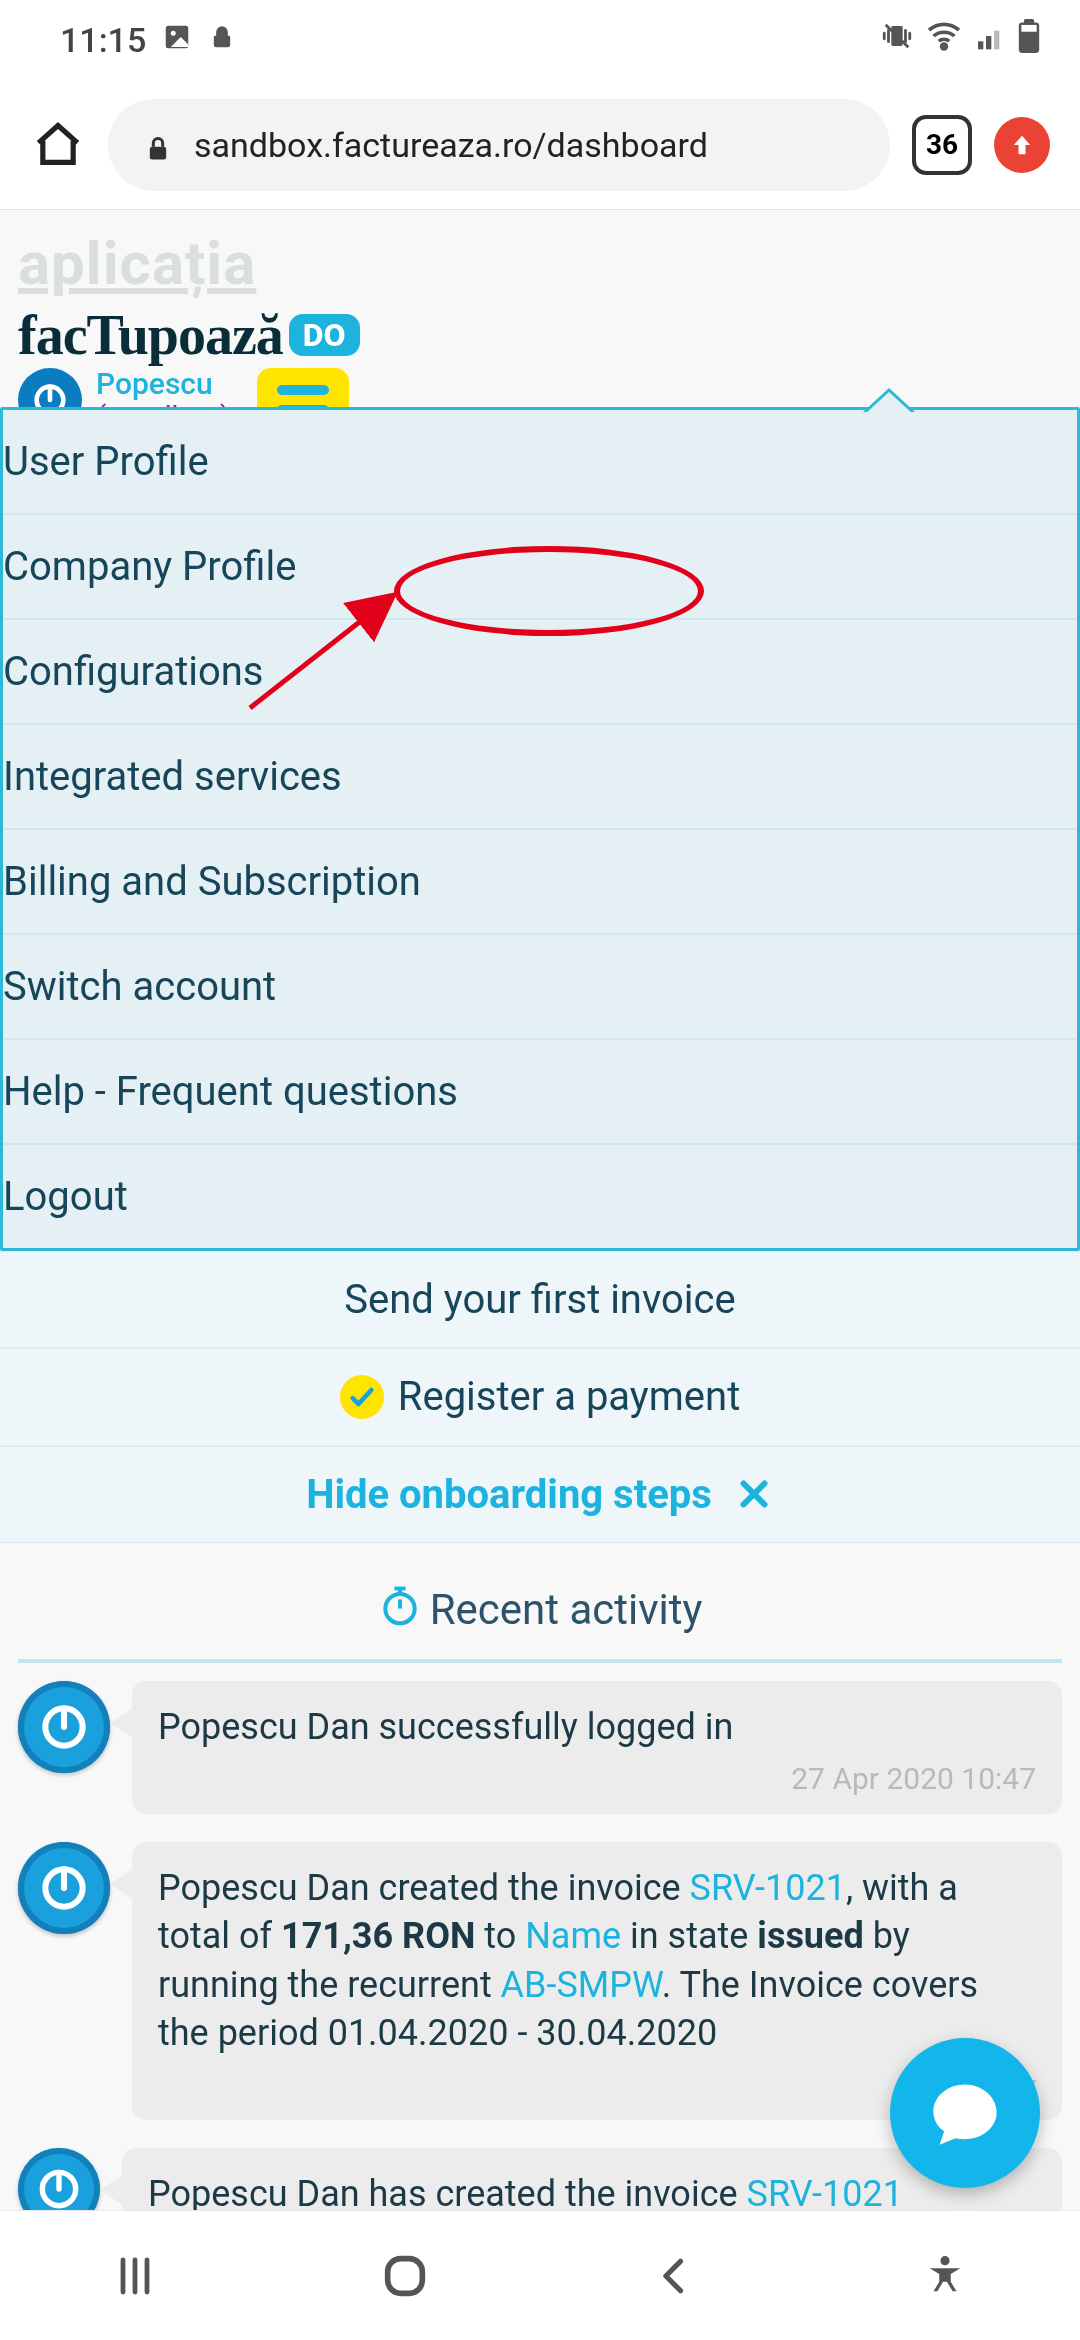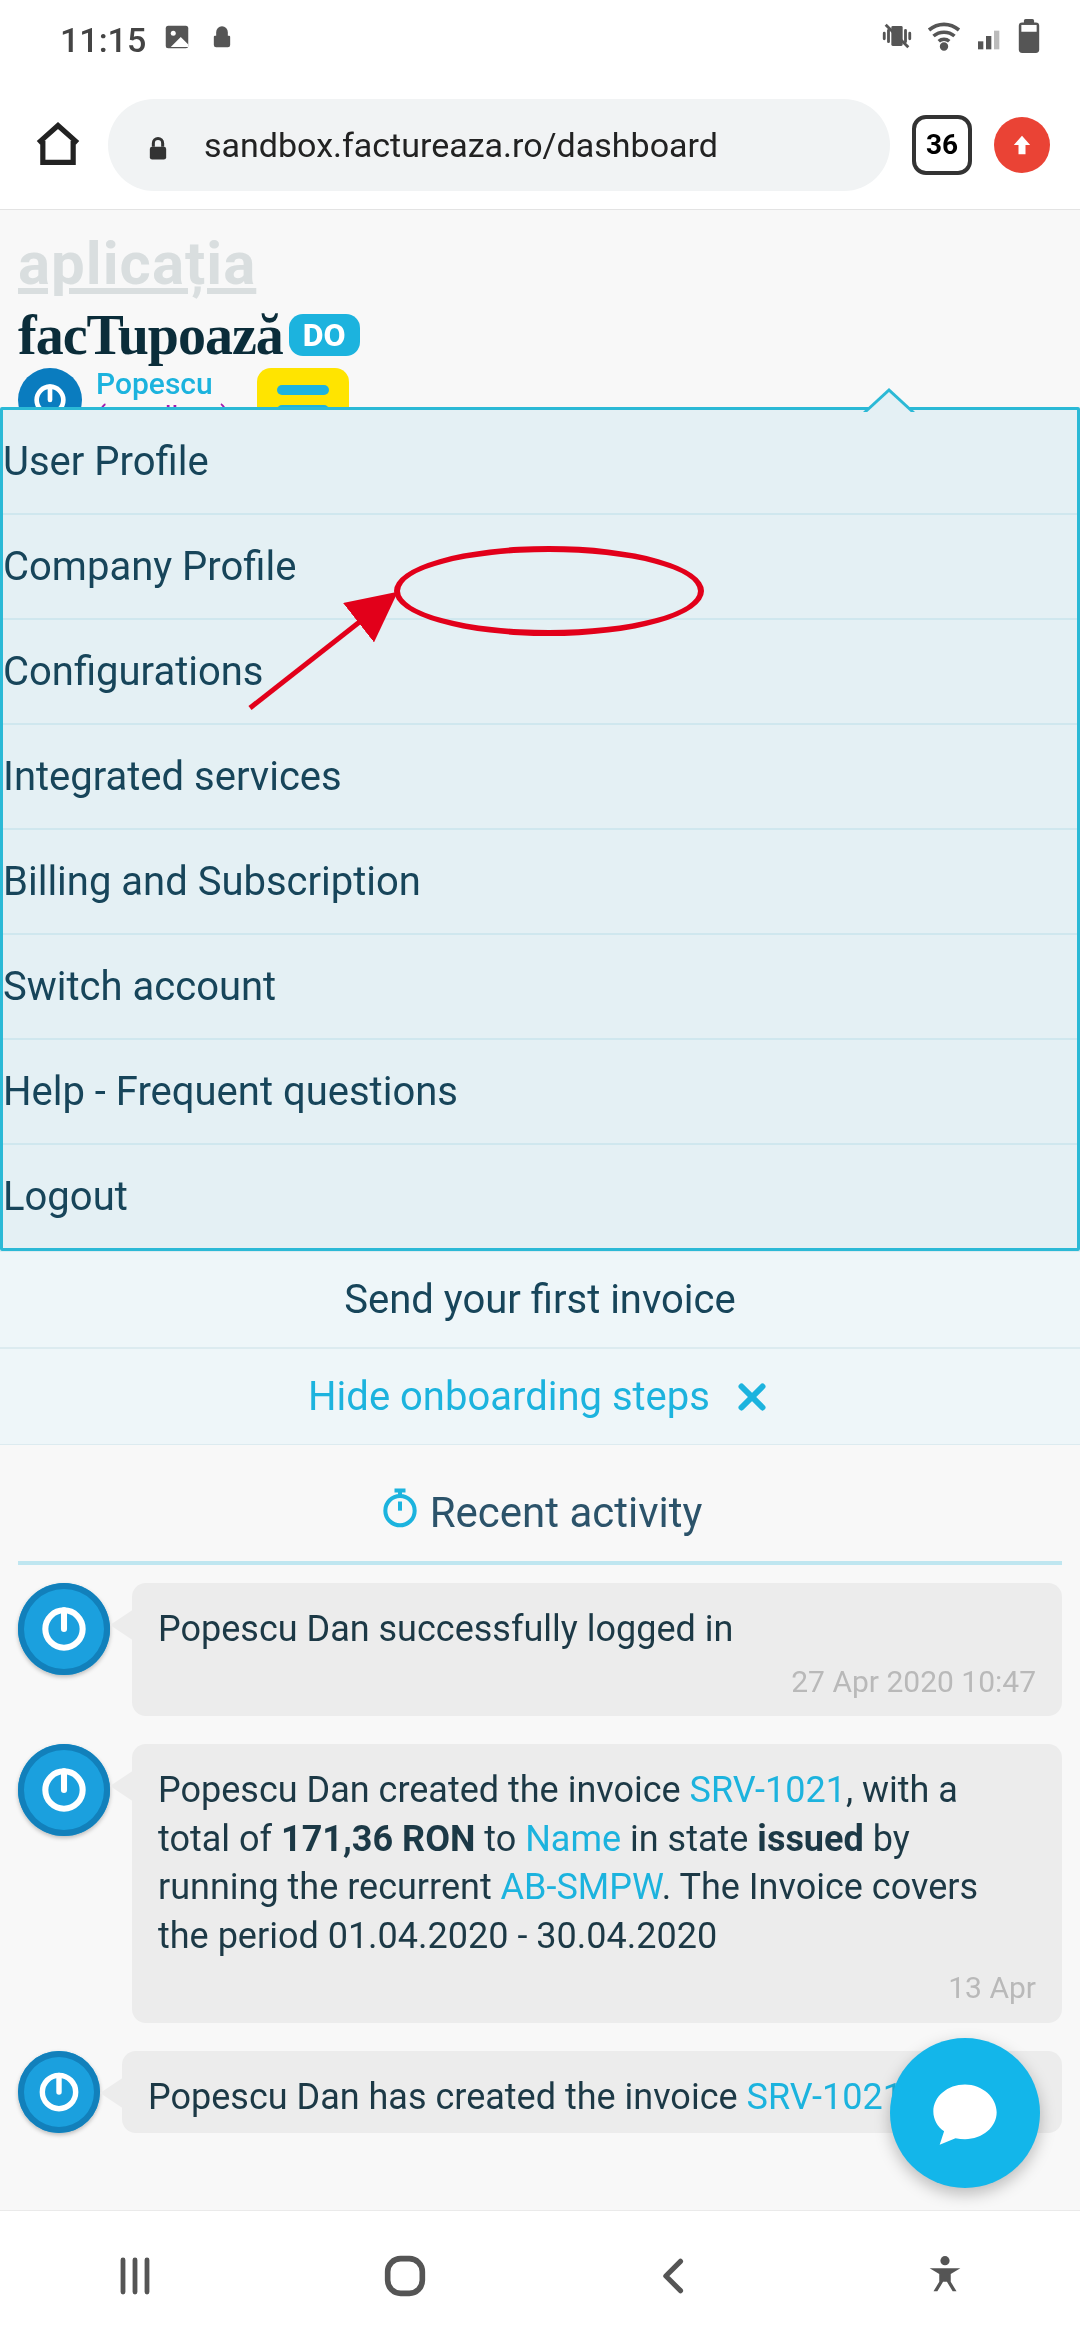--- a/index.html
+++ b/index.html
@@ -7,21 +7,21 @@
 
   
   .status-bar { height: 80px; display: flex; align-items: center; justify-content: space-between; padding: 0 40px 0 60px; font-size: 34px; color: #444; }
   .status-left { display: flex; align-items: center; gap: 16px; font-weight: 500; }
   .status-right { display: flex; align-items: center; gap: 12px; }
   .sb-icon { display: inline-block; }
 
   
   .browser-bar { height: 130px; display: flex; align-items: center; padding: 0 30px; gap: 22px; border-bottom: 1px solid #e3e3e3; }
   .home-btn { width: 56px; height: 56px; display:flex; align-items:center; justify-content:center;}
-  .url-pill { flex: 1; display:flex; align-items:center; gap: 32px; background:#f1f3f4; border-radius: 60px; padding: 0 36px; height: 92px; font-size: 34px; color:#222; overflow:hidden; white-space:nowrap; }
+  .url-pill { flex: 1; display:flex; align-items:center; gap: 22px; background:#f1f3f4; border-radius: 60px; padding: 0 36px; height: 92px; font-size: 34px; color:#222; overflow:hidden; white-space:nowrap; }
   .lock { width:28px; height:28px; }
   .tab-count { width: 60px; height: 60px; border: 4px solid #333; border-radius: 14px; display:flex; align-items:center; justify-content:center; font-weight:700; font-size:28px; color:#000000;}
   .up-circle { width:56px; height:56px; border-radius:50%; background:#ea4335; display:flex; align-items:center; justify-content:center;}
 
   
   .page { position: relative; height: calc(100% - 80px - 130px - 130px); overflow: hidden; background:#f8f8f8;}
   .header-row { display:flex; align-items:flex-start; justify-content:center; padding: 18px 18px 0 18px; flex-direction: column;}
   .brand-col { display:flex; flex-direction:column; gap:4px;}
   .brand1 { font-size: 60px; font-weight:700; color:#d9dedf; letter-spacing:1px; text-decoration: underline; text-decoration-color: #d9dedf; text-decoration-thickness: 6px; text-underline-offset: 4px;}
   .brand2 { display:flex; align-items:center; gap:6px;}
@@ -54,21 +54,21 @@
   .anno { position:absolute; pointer-events:none; }
   .ellipse { border: 6px solid #e2001a; border-radius: 50%; width: 310px; height: 90px; top: 336px; left: 394px;}
   .arrow { top: 378px; left: 240px; width: 170px; height: 130px;}
   .arrow svg { width:100%; height:100%; overflow:visible;}
 
   
   .onboard-row { background:#eef6f9; border-top: 1px solid #dcebf0; border-bottom: 1px solid #dcebf0; text-align:center; font-size:40px; color:#17455a; padding: 24px 0;}
   .onboard-row.link { color:#17455a;}
   .onboard-row .inline { display:inline-flex; align-items:center; gap:14px;}
   .check-badge { width:44px; height:44px; border-radius:50%; background:#ffe400; display:inline-flex; align-items:center; justify-content:center;}
-  .hide-row { color:#1cb3de; font-weight:400;}
+  .hide-row { color:#1cb3de; font-weight:700;}
   .close-x { display:inline-flex; width:40px; height:40px; align-items:center; justify-content:center; margin-left: 8px;}
 
   
   .section-title { display:flex; align-items:center; justify-content:center; gap:8px; font-size:42px; color:#2c536a; padding: 40px 0 22px; }
   .divider { height:4px; background:#bfe6f0; margin: 0 18px;}
   .activity { padding: 18px;}
   .act-item { display:flex; gap:22px; margin-bottom: 28px;}
   .avatar { width:92px; height:92px; border-radius:50%; background:#1ba0de; display:flex; align-items:center; justify-content:center; box-shadow: inset 0 0 0 6px #1280bb, 0 2px 4px rgba(0,0,0,0.25); flex-shrink:0;}
   .bubble { position:relative; flex:1; background:#ececec; border-radius:14px; padding: 22px 26px 14px; font-size:36px; line-height:1.35; color:#1c3946;}
   .bubble::before { content:''; position:absolute; left:-22px; top:26px; border-top:16px solid transparent; border-bottom:16px solid transparent; border-right:24px solid #ececec;}
@@ -202,20 +202,30 @@
         <defs>
           <marker id="ah" markerWidth="10" markerHeight="10" refX="8" refY="5" orient="auto">
             <path d="M0,0 L10,5 L0,10 z" fill="#e2001a"></path>
           </marker>
         </defs>
       <path d="M10,120 L150,10" stroke="#e2001a" stroke-width="5" fill="none" marker-end="url(#ah)"></path>
     </svg>
   </div>
 
   <div class="onboard-row">Send your first invoice</div>
+  <div class="onboard-row link">
+    <span class="inline">
+      <span class="check-badge">
+        <svg width="28" height="28" viewBox="0 0 24 24" fill="none" stroke="#1ba0de" stroke-width="4" stroke-linecap="round" stroke-linejoin="round">
+            <polyline points="4 13 9 18 20 6"></polyline>
+          </svg>
+      </span>
+      <span>Register a payment</span>
+    </span>
+  </div>
   <div class="onboard-row hide-row">
     <span class="inline">
       <span>Hide onboarding steps</span>
       <span class="close-x">
         <svg width="36" height="36" viewBox="0 0 24 24" stroke="#1cb3de" stroke-width="4" stroke-linecap="round">
             <line x1="5" y1="5" x2="19" y2="19"></line>
             <line x1="19" y1="5" x2="5" y2="19"></line>
           </svg>
       </span>
     </span>

